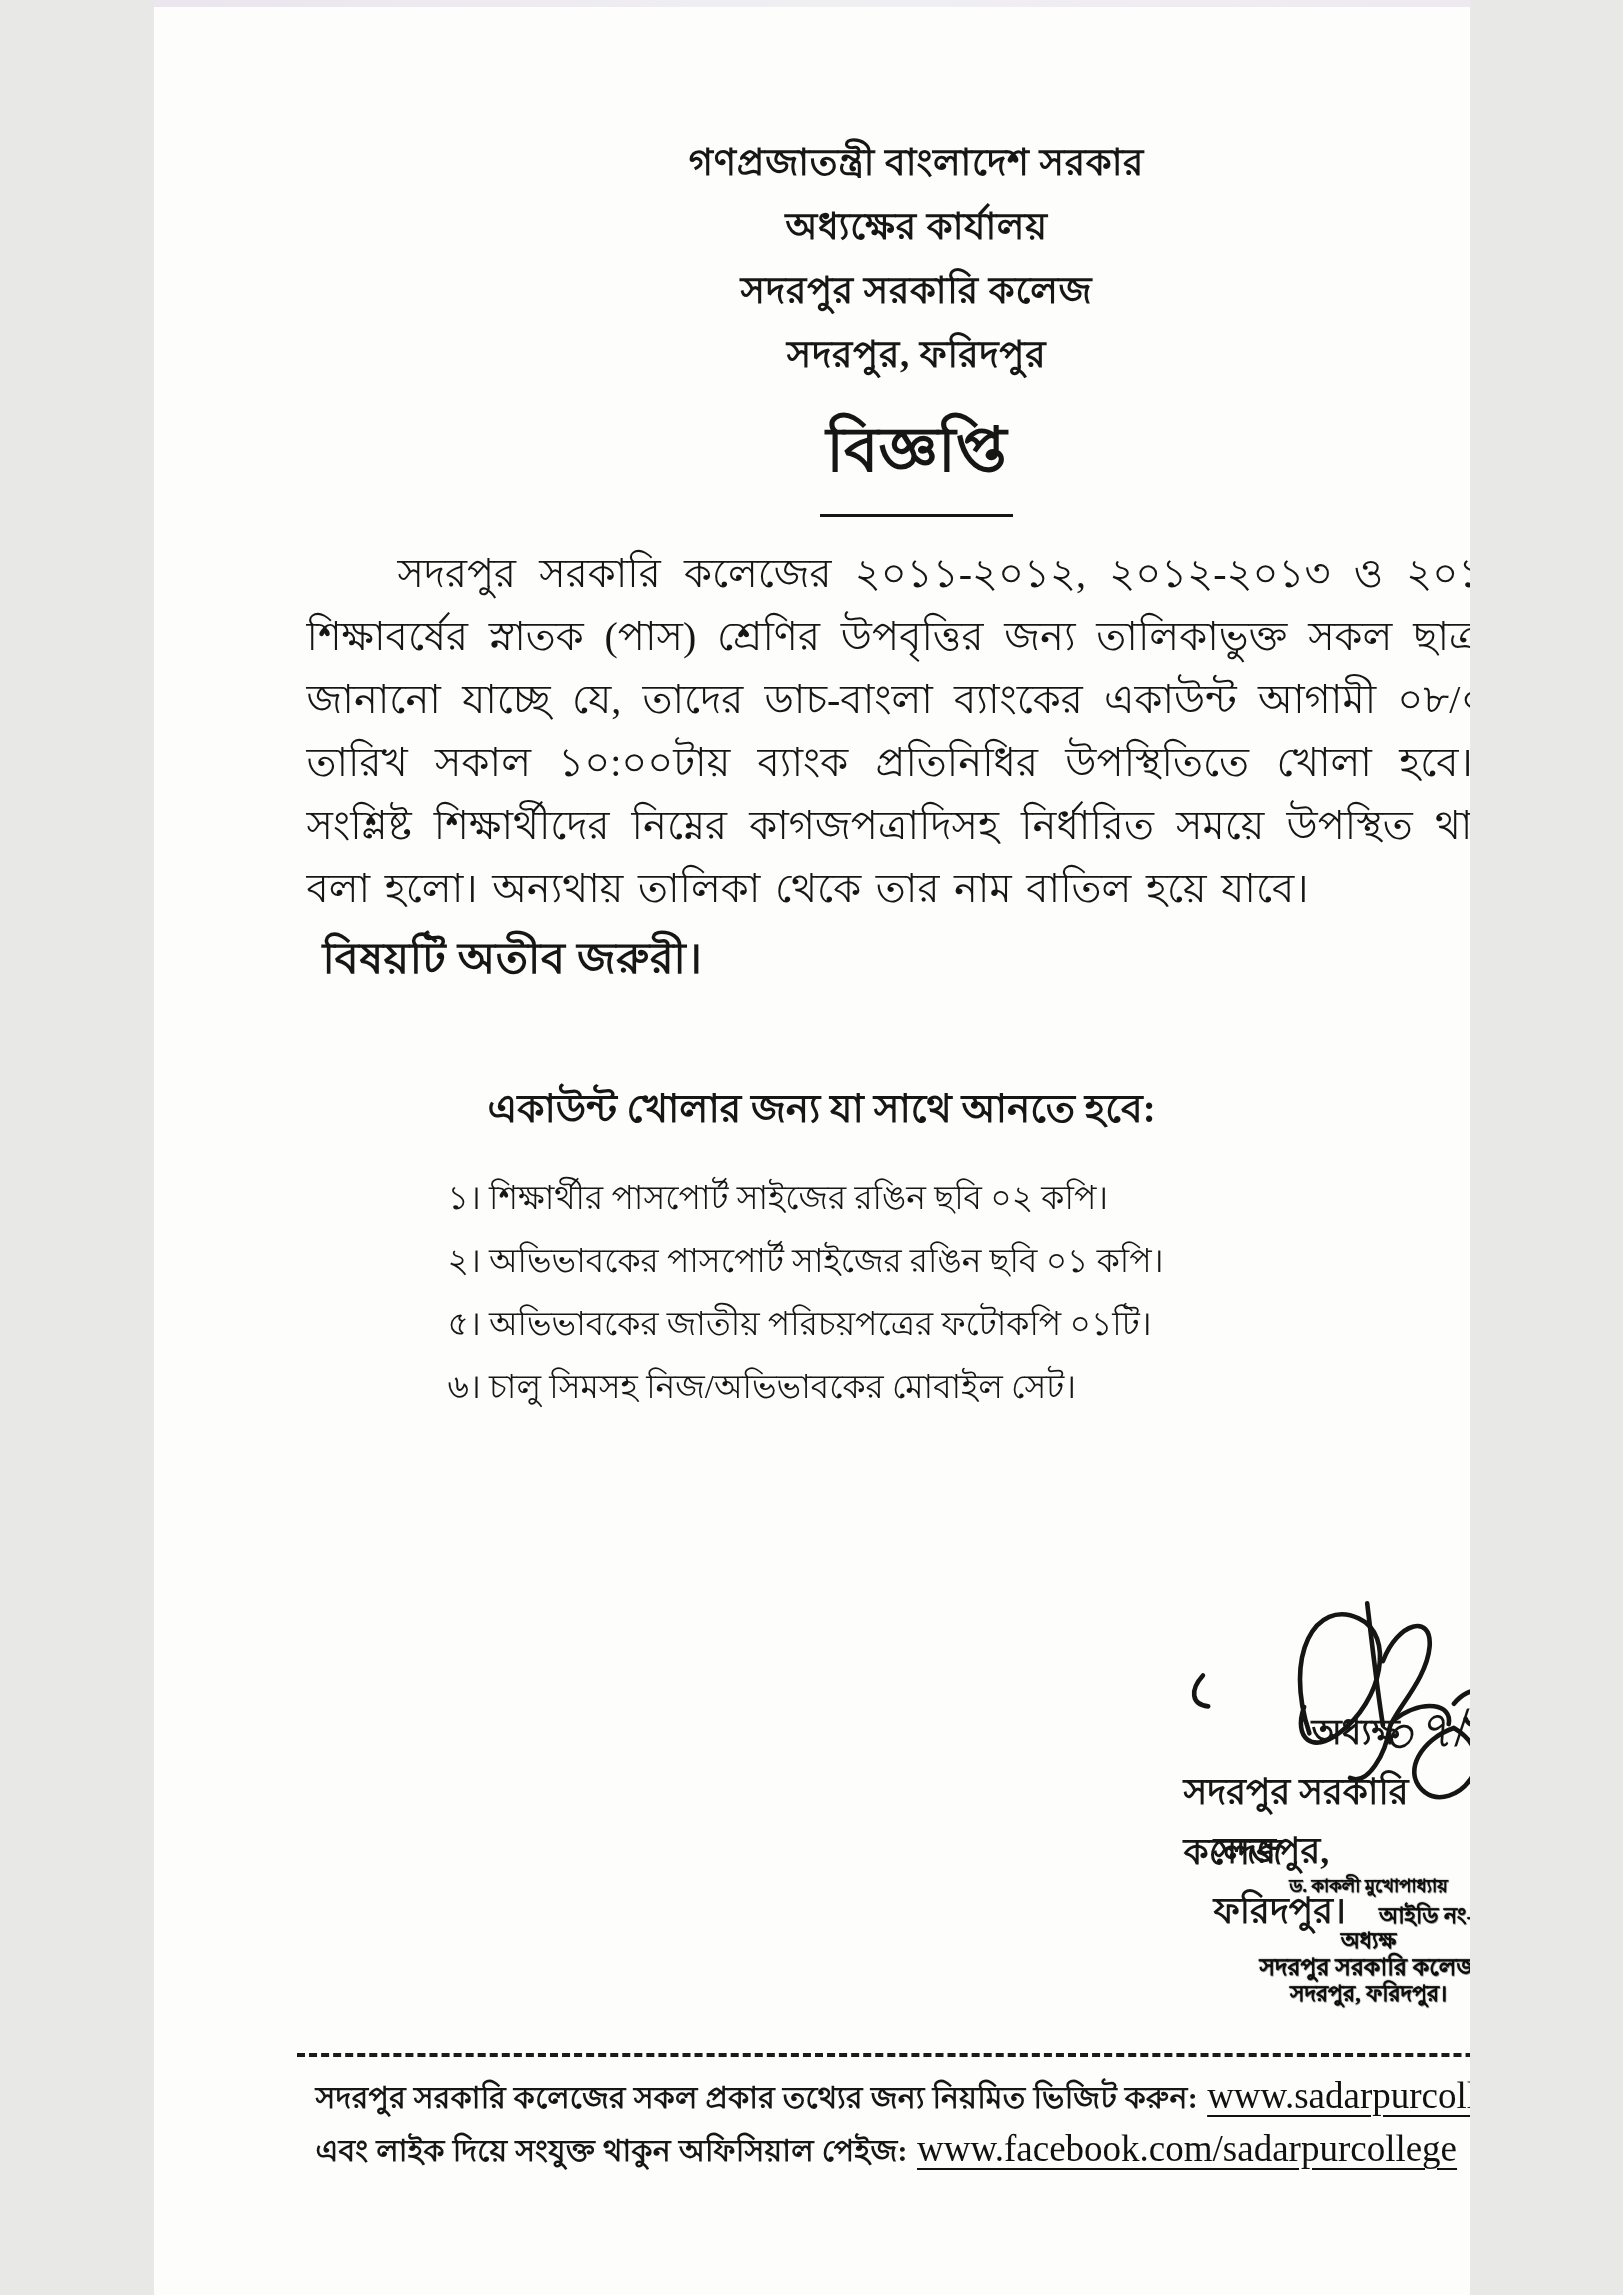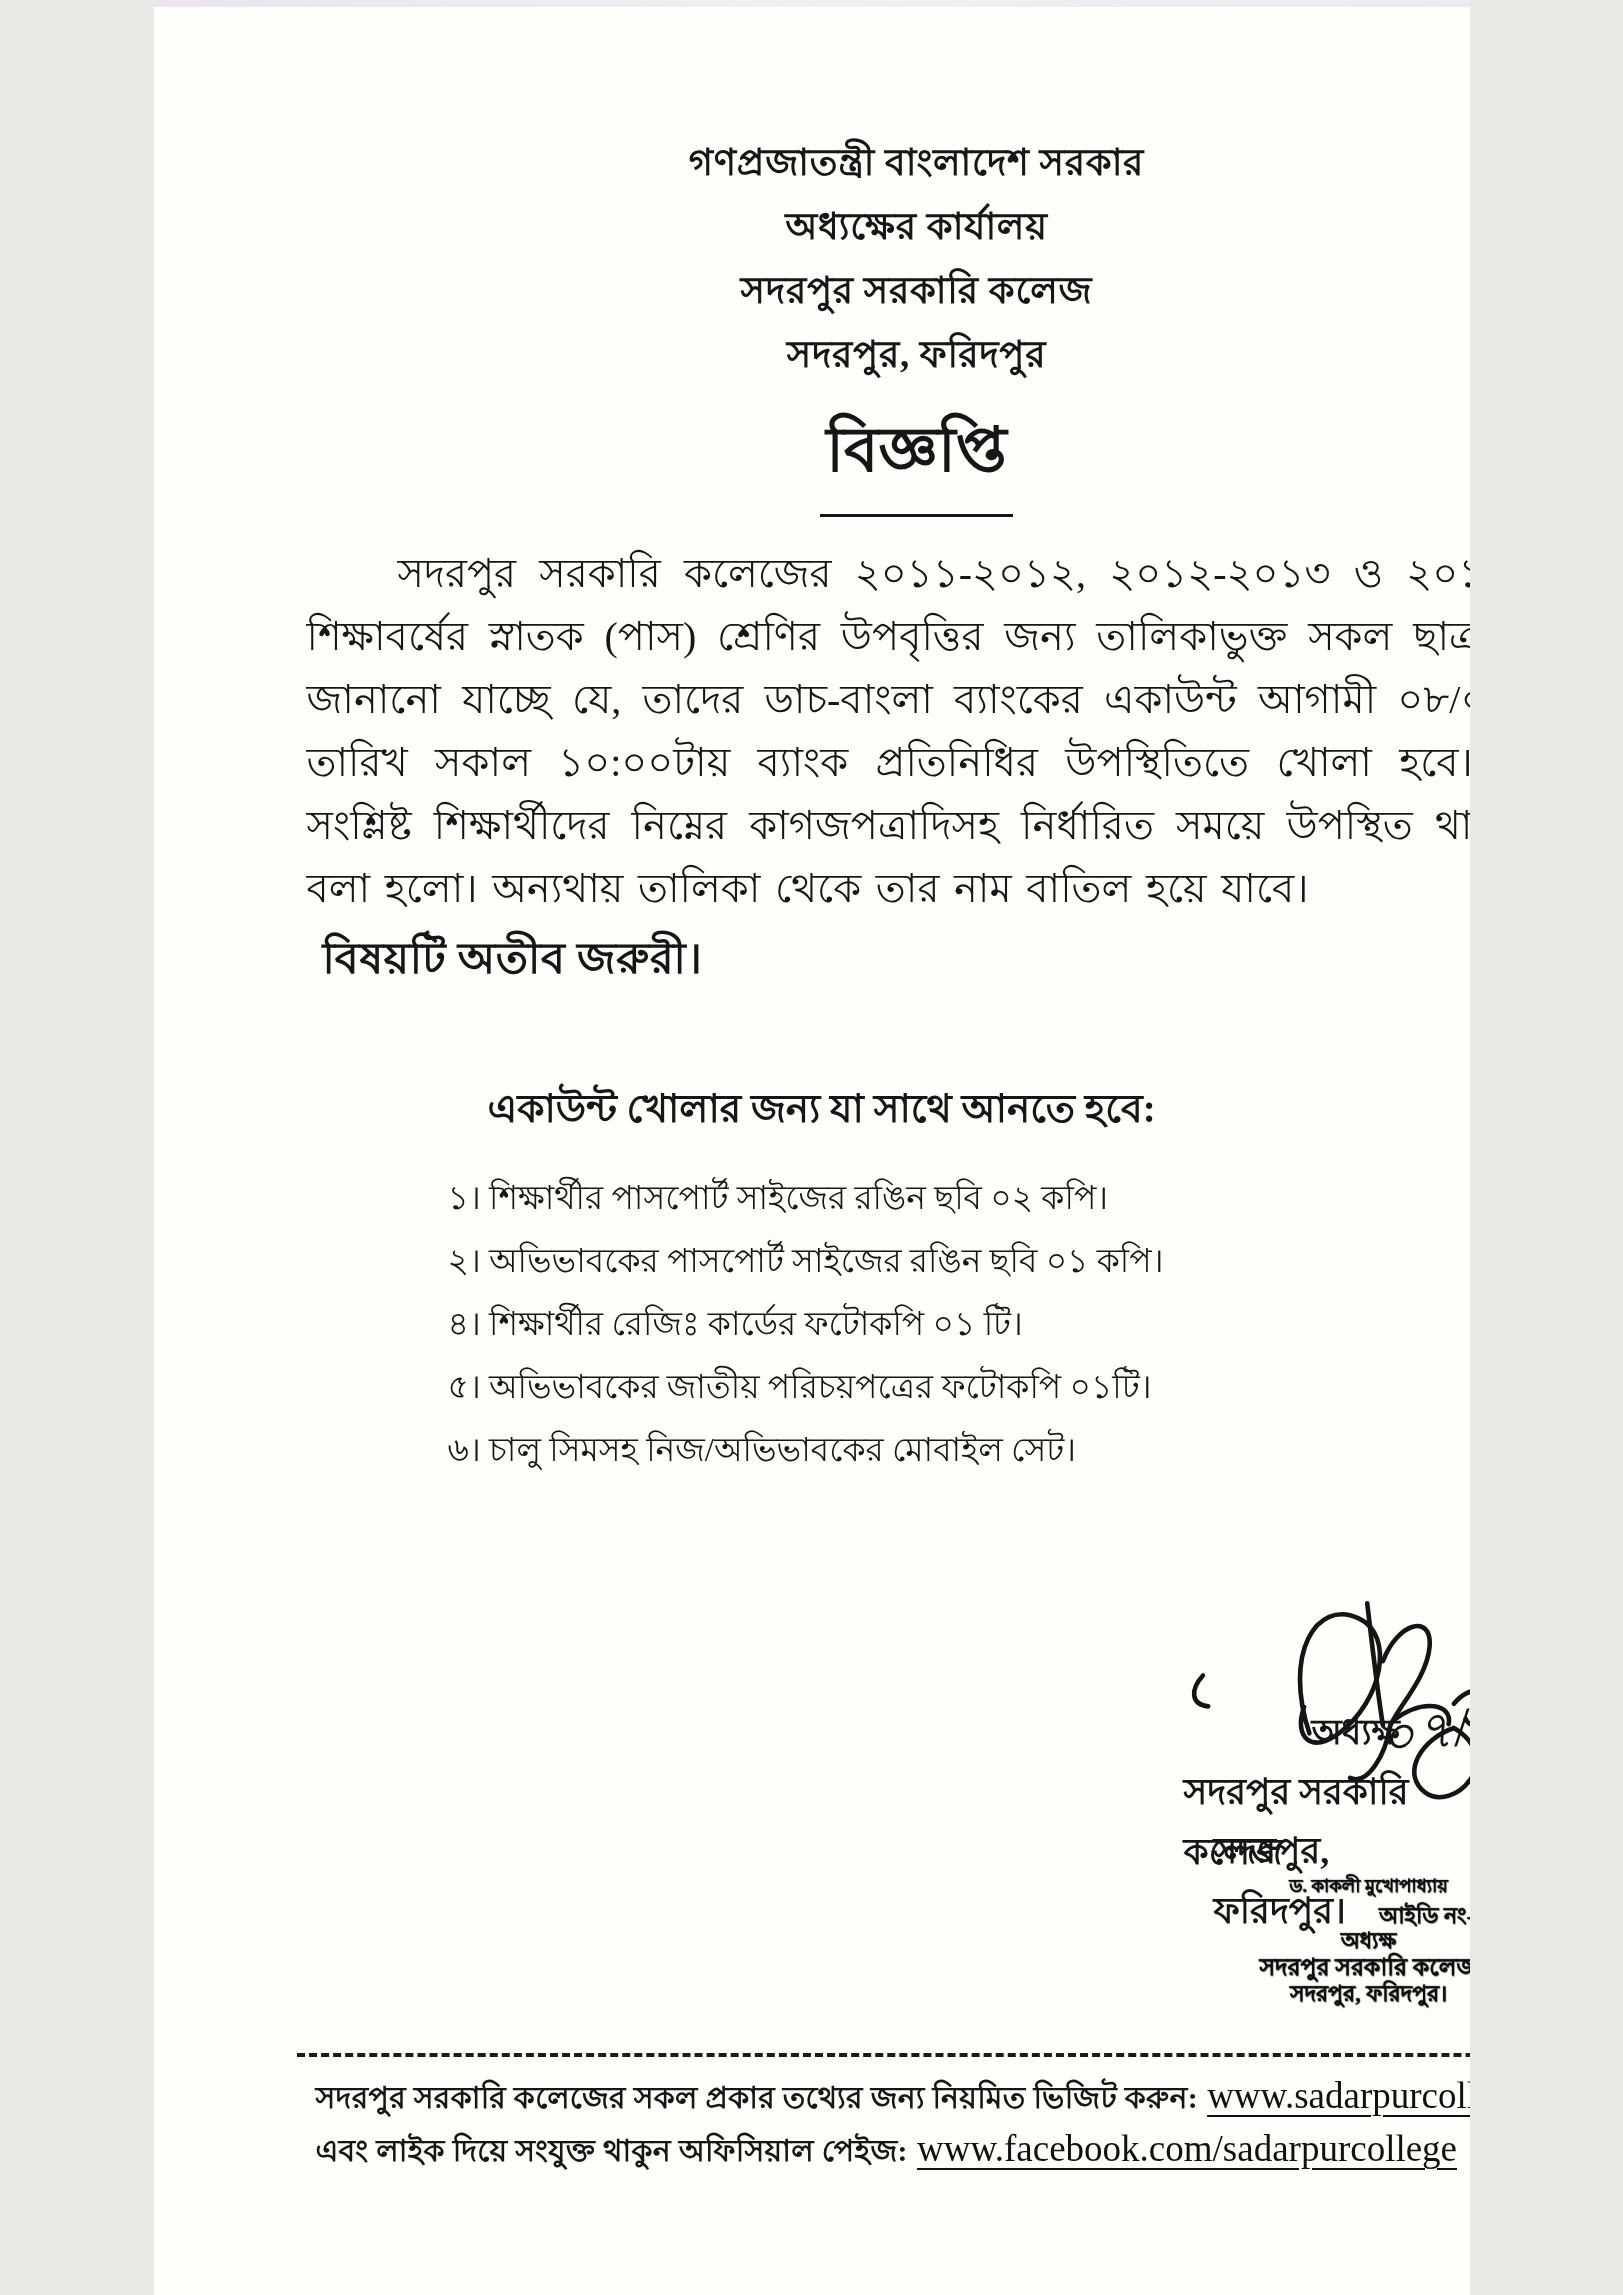--- a/index.html
+++ b/index.html
@@ -115,21 +115,20 @@
   </div>
 
   <p class="body-par">সদরপুর সরকারি কলেজের ২০১১-২০১২, ২০১২-২০১৩ ও ২০১৩-২০১৪ শিক্ষাবর্ষের স্নাতক (পাস) শ্রেণির উপবৃত্তির জন্য তালিকাভুক্ত সকল ছাত্র-ছাত্রীদের জানানো যাচ্ছে যে, তাদের ডাচ-বাংলা ব্যাংকের একাউন্ট আগামী ০৮/০২/২০১৬ তারিখ সকাল ১০:০০টায় ব্যাংক প্রতিনিধির উপস্থিতিতে খোলা হবে। অতএব, সংশ্লিষ্ট শিক্ষার্থীদের নিম্নের কাগজপত্রাদিসহ নির্ধারিত সময়ে উপস্থিত থাকার জন্য বলা হলো। অন্যথায় তালিকা থেকে তার নাম বাতিল হয়ে যাবে।</p>
 
   <div class="urgent">বিষয়টি অতীব জরুরী।</div>
 
   <div class="req-heading">একাউন্ট খোলার জন্য যা সাথে আনতে হবে:</div>
   <ul class="req-list">
     <li>১। শিক্ষার্থীর পাসপোর্ট সাইজের রঙিন ছবি ০২ কপি।</li>
     <li>২। অভিভাবকের পাসপোর্ট সাইজের রঙিন ছবি ০১ কপি।</li>
-    <li>৪। শিক্ষার্থীর রেজিঃ কার্ডের ফটোকপি ০১ টি।</li>
     <li>৫। অভিভাবকের জাতীয় পরিচয়পত্রের ফটোকপি ০১টি।</li>
     <li>৬। চালু সিমসহ নিজ/অভিভাবকের মোবাইল সেট।</li>
   </ul>
 
   <svg class="sign-svg" viewBox="0 0 1000 420" fill="none" stroke="#151515" stroke-width="7" stroke-linecap="round" stroke-linejoin="round">
     <path d="M178,162 C158,184 160,206 186,209"></path>
     <path d="M340,250 C300,130 350,45 415,75 C470,100 452,200 385,250 C345,281 315,258 332,210"></path>
     <path d="M428,52 C436,120 444,190 452,238"></path>
     <path d="M452,140 C475,80 527,68 523,118 C519,168 470,215 462,242 C456,280 430,330 402,318"></path>
     <path d="M468,230 C515,196 558,206 552,236"></path>

